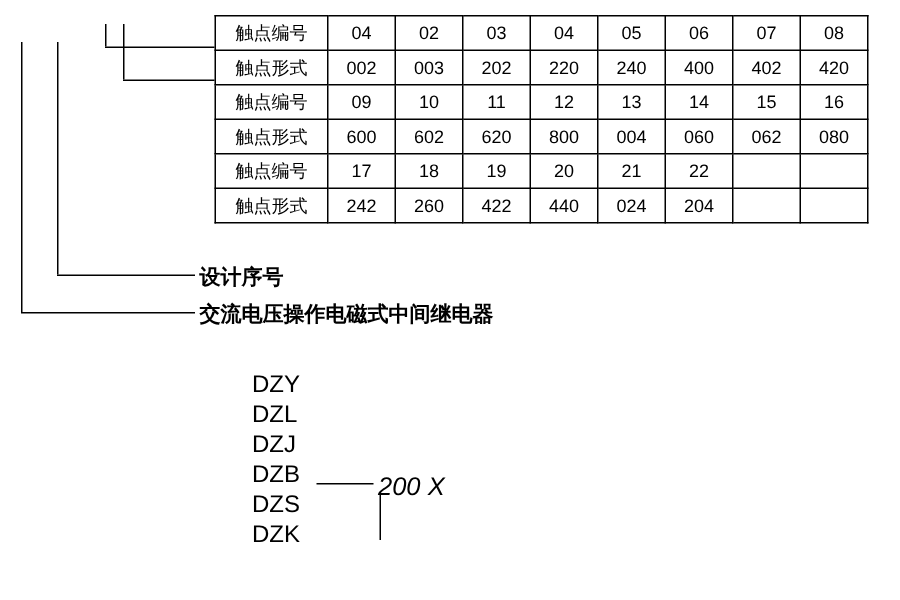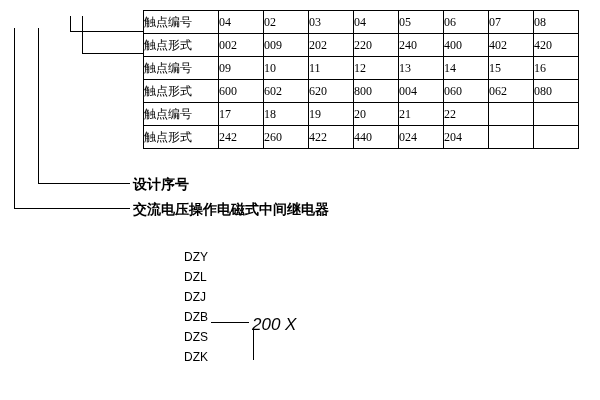--- a/index.html
+++ b/index.html
@@ -43,24 +43,24 @@
   .spec-table {
     position: absolute;
     left: 143px;
     top: 10px;
     border-collapse: collapse;
     table-layout: fixed;
   }
   .spec-table td {
     border: 1px solid #000;
     height: 22px;
+    text-align: center;
     vertical-align: middle;
     font-size: 12px;
     padding: 0;
-    font-family: Liberation Serif, serif;
   }
   .spec-table td.rowhead {
     width: 74px;
     font-size: 12px;
   }
   .spec-table td.cell {
     width: 44px;
   }
 
   
@@ -74,23 +74,23 @@
   .leader-label {
     position: absolute;
     font-size: 14px;
     white-space: nowrap;
     font-weight: bold;
   }
 
   
   .series {
     position: absolute;
-    left: 184px;
+    left: 168px;
     top: 247px;
-    font-size: 12px;
+    font-size: 16px;
     line-height: 20px;
   }
   .series div {
     height: 20px;
   }
   .code-200 {
     position: absolute;
     left: 252px;
     top: 315px;
     font-size: 17px;
@@ -120,21 +120,21 @@
         <td class="cell">03</td>
         <td class="cell">04</td>
         <td class="cell">05</td>
         <td class="cell">06</td>
         <td class="cell">07</td>
         <td class="cell">08</td>
       </tr>
       <tr>
         <td class="rowhead">触点形式</td>
         <td class="cell">002</td>
-        <td class="cell">009</td>
+        <td class="cell">003</td>
         <td class="cell">202</td>
         <td class="cell">220</td>
         <td class="cell">240</td>
         <td class="cell">400</td>
         <td class="cell">402</td>
         <td class="cell">420</td>
       </tr>
       <tr>
         <td class="rowhead">触点编号</td>
         <td class="cell">09</td>

